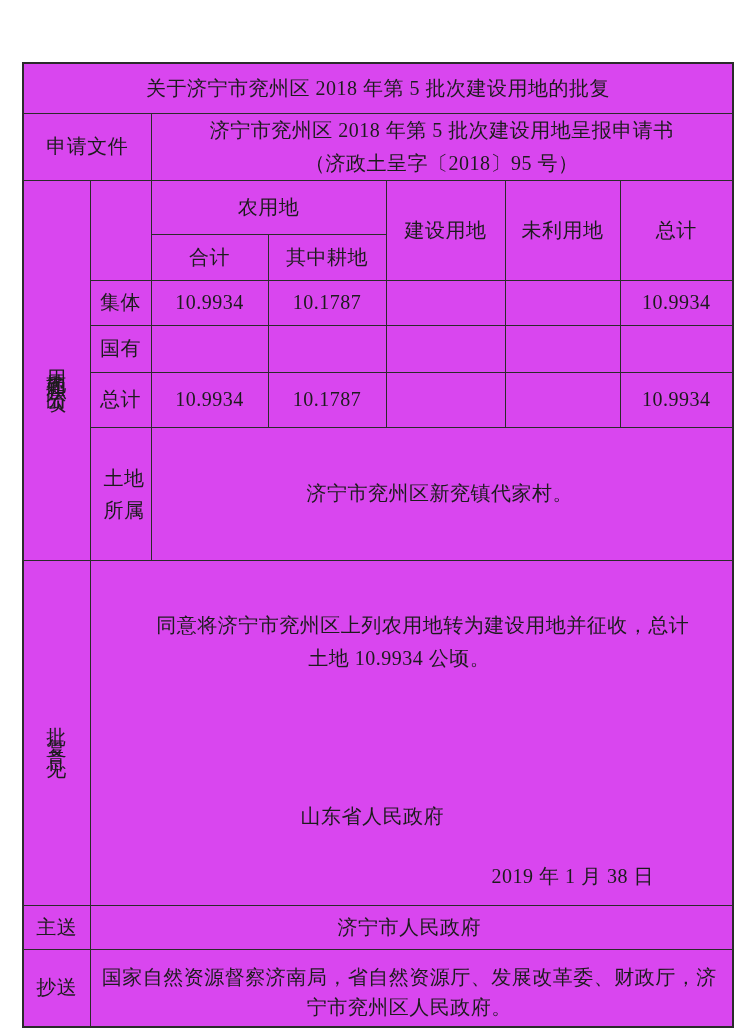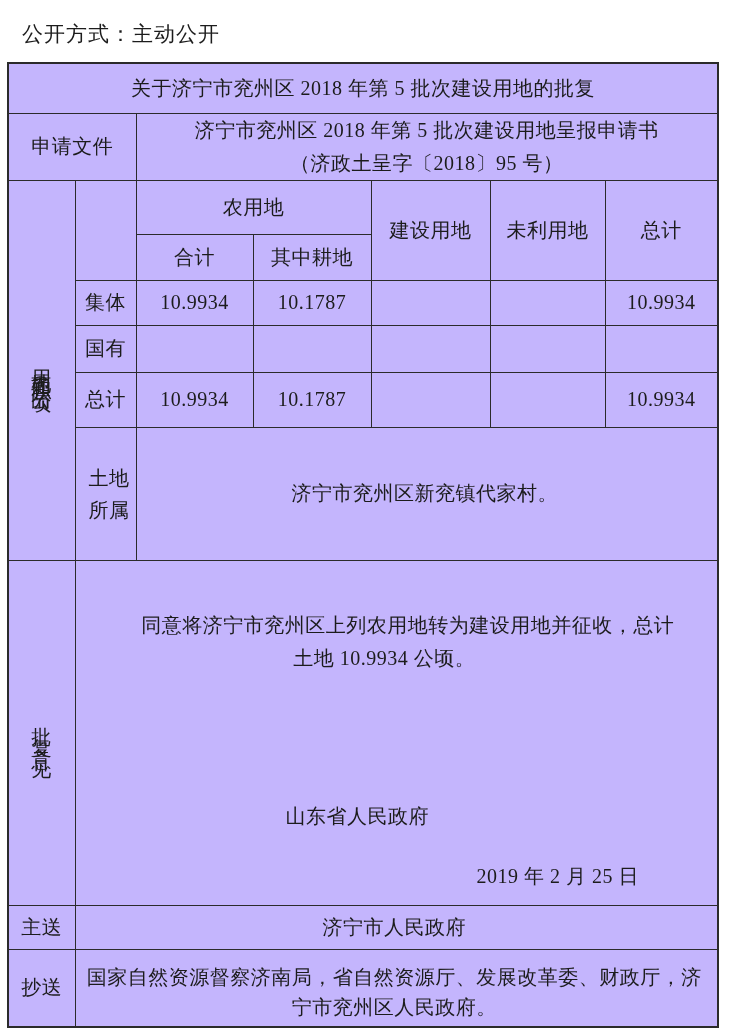--- a/index.html
+++ b/index.html
@@ -21,25 +21,25 @@
     display: flex;
     justify-content: space-between;
     align-items: baseline;
     font-size: 21px;
     letter-spacing: 1px;
   }
 
   table.doc {
     position: absolute;
     top: 62px;
-    left: 7px;
+    left: 22px;
     width: 710px;
     border-collapse: collapse;
     table-layout: fixed;
-    background: #c4b5fd;
+    background: #d946ef;
   }
   table.doc { border: 2px solid #2b2b2b; }
   table.doc td { border: 1px solid #2b2b2b; vertical-align: middle; text-align: center; font-size: 20px; letter-spacing: 0.5px; }
 
   tr.r-title     { height: 50px; }
   tr.r-apply     { height: 56px; margin-top: 36px; }
   tr.r-head1     { height: 54px; }
   tr.r-head2     { height: 46px; }
   tr.r-collective{ height: 45px; }
   tr.r-state     { height: 47px; }
@@ -81,21 +81,20 @@
   .signature-date {
     text-align: right;
     padding-right: 78px;
     margin-top: 33px;
   }
 </style>
 </head>
 <body>
 
 <div class="page-header">
-  <span>公开方式：主动公开</span>
 </div>
 
 <table class="doc">
   <colgroup>
     <col style="width:67px">
       <col style="width:61px">
       <col style="width:117px">
     <col style="width:118px">
       <col style="width:119px">
       <col style="width:115px">
@@ -167,21 +166,21 @@
     <td colspan="5" class="left-cell">济宁市兖州区新兖镇代家村。</td>
   </tr>
 
   <tr class="r-opinion">
     <td>
       <div class="vert opinion-label">批复意见</div>
     </td>
     <td colspan="6" class="opinion-cell">
       <div class="opinion-body">同意将济宁市兖州区上列农用地转为建设用地并征收，总计土地 10.9934 公顷。</div>
       <div class="signature-block">山东省人民政府</div>
-      <div class="signature-date">2019 年 2 月 25 日</div>
+      <div class="signature-date">2019 年 1 月 38 日</div>
     </td>
   </tr>
 
   <tr class="r-main">
     <td>主送</td>
     <td colspan="6" class="left-cell">济宁市人民政府</td>
   </tr>
 
   <tr class="r-cc">
     <td>抄送</td>

